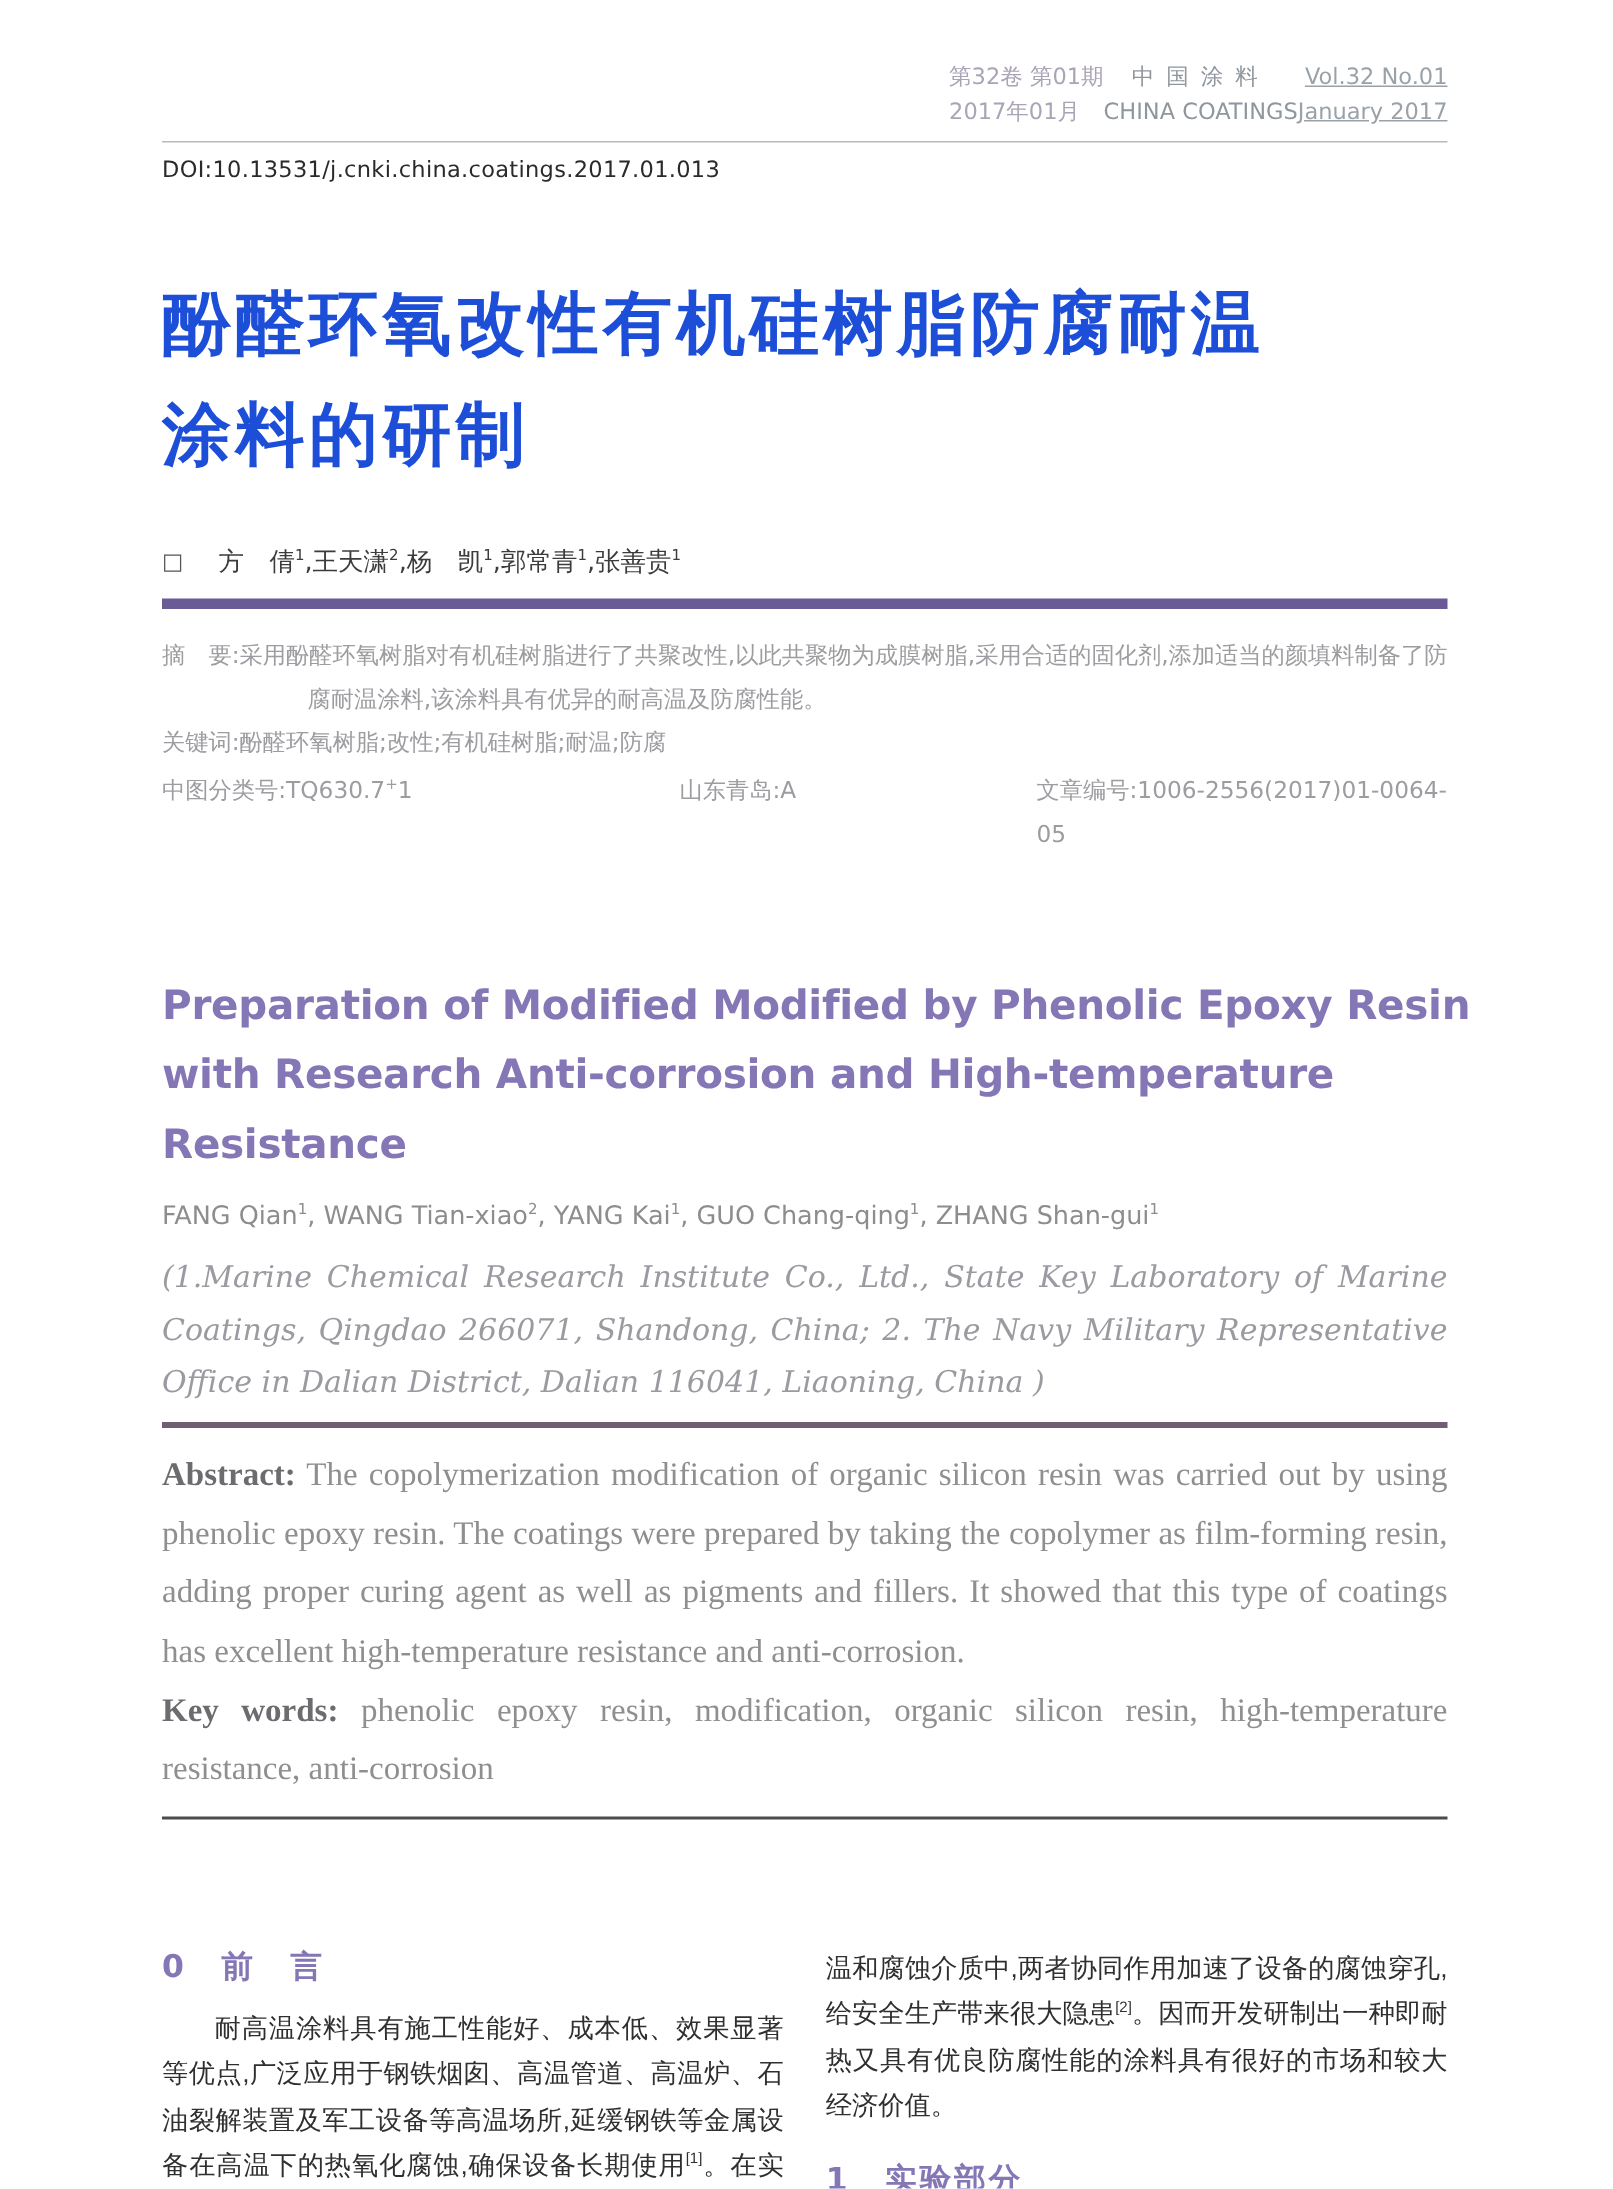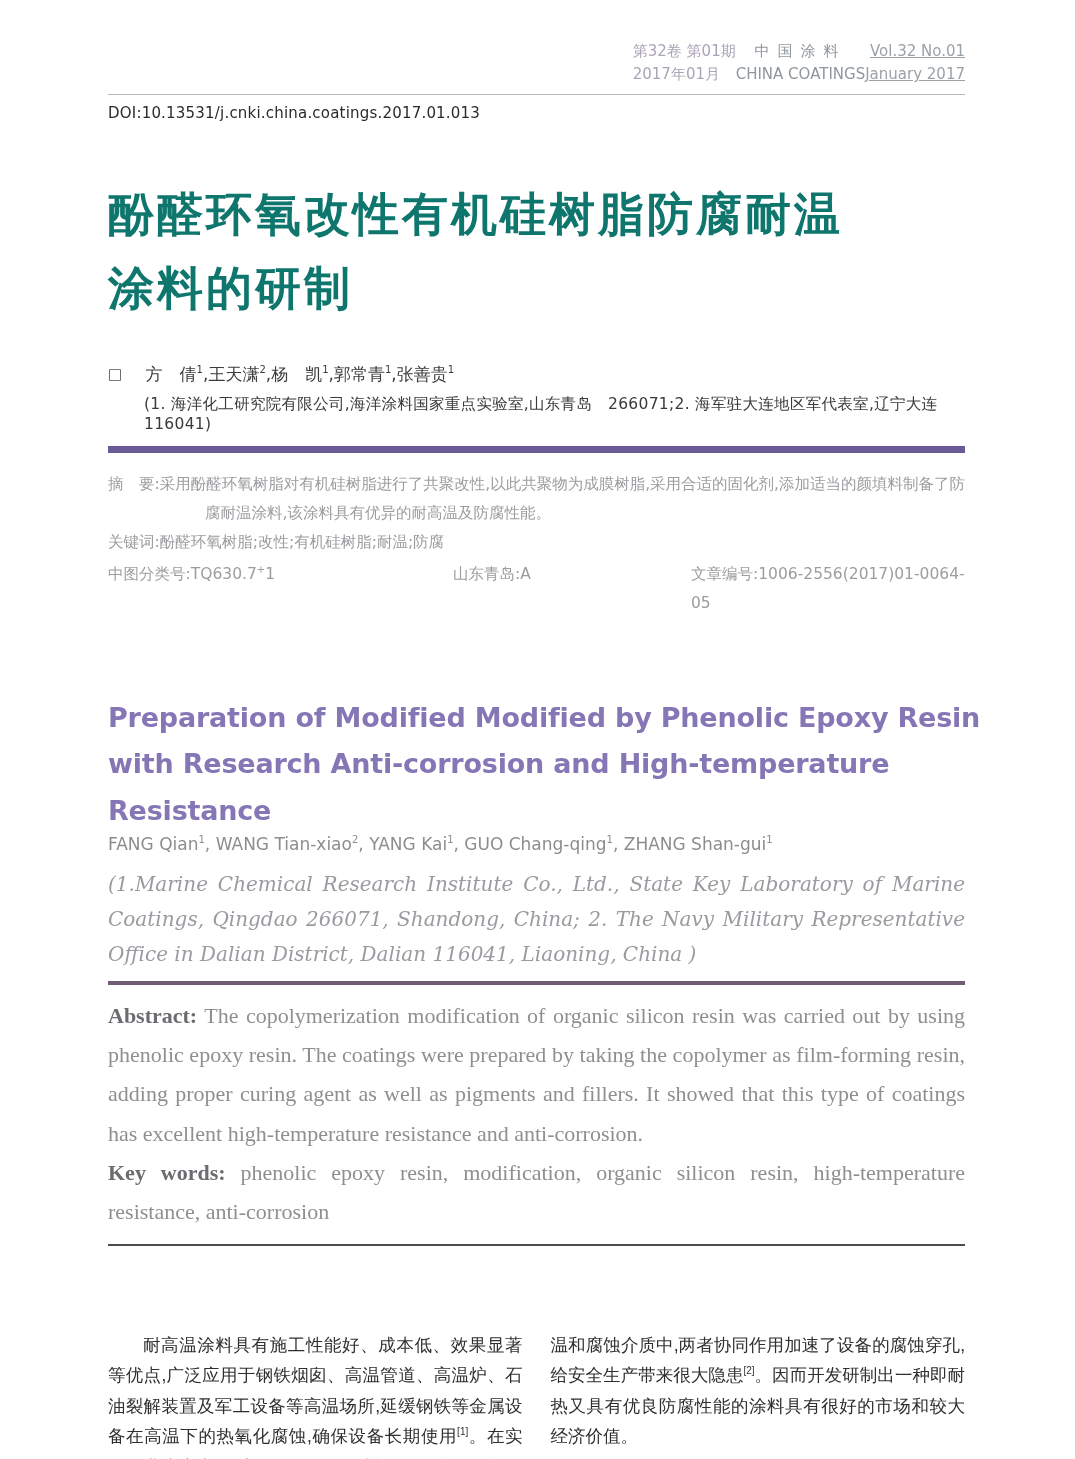--- a/index.html
+++ b/index.html
@@ -14,23 +14,23 @@
   .masthead{display:flex;justify-content:flex-end;align-items:flex-end;
     padding-bottom:7px;border-bottom:1px solid #b9b9bd;}
   .mh-col{font-size:15px;line-height:1.55;}
   .mh-left{color:#aba4b6;text-align:left;}
   .mh-center{color:#8f979e;text-align:center;}
   .mh-center .cn{letter-spacing:8px;}
   .mh-right{color:#9aa2a8;text-align:right;text-decoration:underline;}
   .doi{margin-top:9px;font-size:15px;color:#2a2a2a;letter-spacing:.2px;}
 
   
-  .title-cn{margin-top:56px;color:#0f766e;font-weight:bold;
+  .title-cn{margin-top:56px;color:#1d4ed8;font-weight:bold;
     font-size:46px;line-height:1.62;letter-spacing:3px;
-    font-family:Liberation Serif, serif;}
+    font-family:Liberation Sans, sans-serif;}
 
   
   .authors-cn{margin-top:36px;font-size:17px;color:#3c3c3c;}
   .authors-cn .marker{display:inline-block;margin-right:18px;color:#555;font-size:15px;transform:translateY(-1px);}
   .authors-cn sup{font-size:10px;color:#3c3c3c;}
   .affil-cn{margin-top:8px;margin-left:36px;font-size:15.5px;color:#3a3a3a;letter-spacing:.3px;}
 
   .bar-purple{height:7px;background:#6a5a96;margin-top:13px;}
 
   
@@ -39,21 +39,21 @@
   .abs-meta{display:flex;margin-top:2px;}
   .abs-meta .m1{flex:0 0 345px;}
   .abs-meta .m2{flex:0 0 238px;}
   .abs-meta sup{font-size:10px;}
 
   
   .title-en{margin-top:76px;color:#8577b5;font-weight:bold;
     font-size:27px;line-height:1.72;letter-spacing:-.2px;white-space:nowrap;}
 
   
-  .authors-en{color:#8d8d8f;font-size:17px;}
+  .authors-en{margin-top:14px;color:#8d8d8f;font-size:17px;}
   .authors-en sup{font-size:10px;}
   .affil-en{margin-top:13px;color:#9a9aa0;font-size:20px;line-height:1.75;
     font-family:"DejaVu Serif",serif;font-style:italic;text-align:justify;}
 
   .bar-mauve{height:4px;background:#705d74;margin-top:9px;}
 
   
   .abs-en{margin-top:11px;color:#8f8f91;font-size:22px;line-height:1.78;
     font-family:Liberation Serif, serif;text-align:justify;}
   .abs-en b{color:#6c6c70;}
@@ -93,21 +93,20 @@
 
   <div class="title-cn">
     <div>酚醛环氧改性有机硅树脂防腐耐温</div>
     <div>涂料的研制</div>
   </div>
 
   <div class="authors-cn">
     <span class="marker">□</span>
     <span><span>方　倩</span><sup>1</sup><span>,</span></span><span><span>王天潇</span><sup>2</sup><span>,</span></span><span><span>杨　凯</span><sup>1</sup><span>,</span></span><span><span>郭常青</span><sup>1</sup><span>,</span></span><span><span>张善贵</span><sup>1</sup><span></span></span>
   </div>
-  <div class="affil-cn">(1. 海洋化工研究院有限公司,海洋涂料国家重点实验室,山东青岛　266071;2. 海军驻大连地区军代表室,辽宁大连　116041)</div>
 
   <div class="bar-purple"></div>
 
   <div class="abs-cn">
     <div class="hang"><span>摘　要:</span><span>采用酚醛环氧树脂对有机硅树脂进行了共聚改性,以此共聚物为成膜树脂,采用合适的固化剂,添加适当的颜填料制备了防腐耐温涂料,该涂料具有优异的耐高温及防腐性能。</span></div>
     <div><span>关键词:</span><span>酚醛环氧树脂;改性;有机硅树脂;耐温;防腐</span></div>
     <div class="abs-meta">
       <span class="m1"><span>中图分类号:</span><span>TQ630.7</span><sup>+</sup><span>1</span></span>
       <span class="m2"><span>山东青岛:</span><span>A</span></span>
       <span class="m3"><span>文章编号:</span><span>1006-2556(2017)01-0064-05</span></span>
@@ -129,20 +128,21 @@
 
   <div class="abs-en">
     <div><b>Abstract:</b><span> The copolymerization modification of organic silicon resin was carried out by using phenolic epoxy resin. The coatings were prepared by taking the copolymer as film-forming resin, adding proper curing agent as well as pigments and fillers. It showed that this type of coatings has excellent high-temperature resistance and anti-corrosion.</span></div>
     <div><b>Key words:</b><span> phenolic epoxy resin, modification, organic silicon resin, high-temperature resistance, anti-corrosion</span></div>
   </div>
 
   <hr class="rule-dark">
 
   <div class="columns">
     <div class="col col1">
+      <div class="sec-h">0　前　言</div>
       <p class="body-p indent"><span>耐高温涂料具有施工性能好、成本低、效果显著等优点,广泛应用于钢铁烟囱、高温管道、高温炉、石油裂解装置及军工设备等高温场所,延缓钢铁等金属设备在高温下的热氧化腐蚀,确保设备长期使用</span><sup>[1]</sup><span>。在实际工业生产中,温度是影响耐热涂料使用寿命的一个因素。另外,酸、碱、盐及溶剂也是影响耐热涂料使用寿命的重要因素。沿海地区装甲车的排气管,石化工厂中的高温反应釜,火电厂锅炉等设备经常处于高</span></p>
     </div>
     <div class="col col2">
       <p class="body-p"><span>温和腐蚀介质中,两者协同作用加速了设备的腐蚀穿孔,给安全生产带来很大隐患</span><sup>[2]</sup><span>。因而开发研制出一种即耐热又具有优良防腐性能的涂料具有很好的市场和较大经济价值。</span></p>
       <div class="sec-h">1　实验部分</div>
       <div class="sec-sub">1.1　实验原料</div>
 
     </div>
   </div>
 

